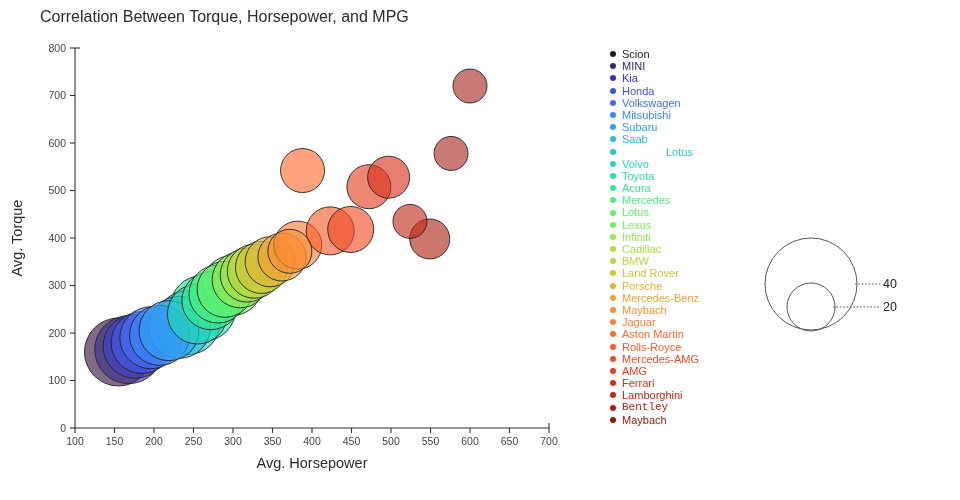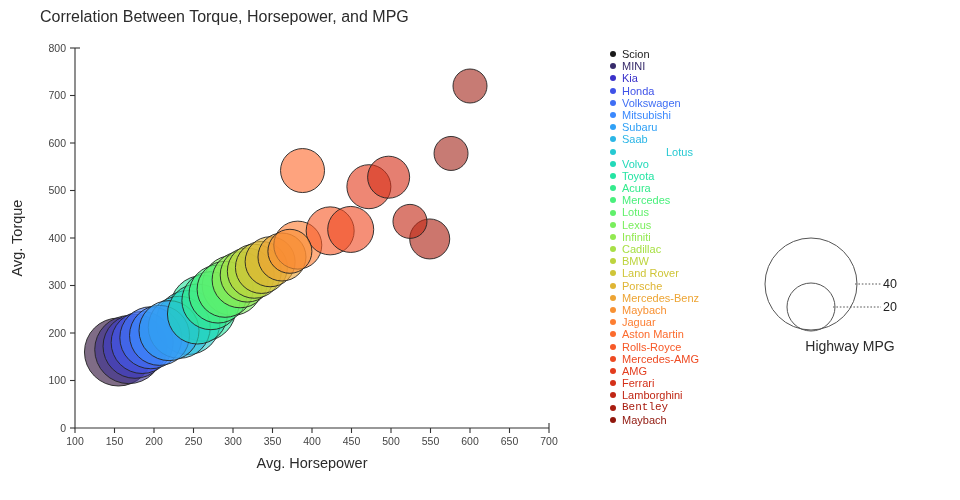--- a/index.html
+++ b/index.html
@@ -252,15 +252,14 @@
 
   <svg class="size-legend" viewBox="0 0 190 145">
     <circle class="size-circle" cx="56" cy="56" r="46"></circle>
     <circle class="size-circle" cx="56" cy="79" r="24"></circle>
     <line class="leader" x1="100" y1="56" x2="126" y2="56"></line>
     <line class="leader" x1="78" y1="79" x2="126" y2="79"></line>
     <text class="size-val" id="size-val-40" x="128" y="60">40</text>
     <text class="size-val" id="size-val-20" x="128" y="83">20</text>
   </svg>
 
-  <div class="size-title">Highway MPG</div>
 
 </div>
 
 </body></html>

